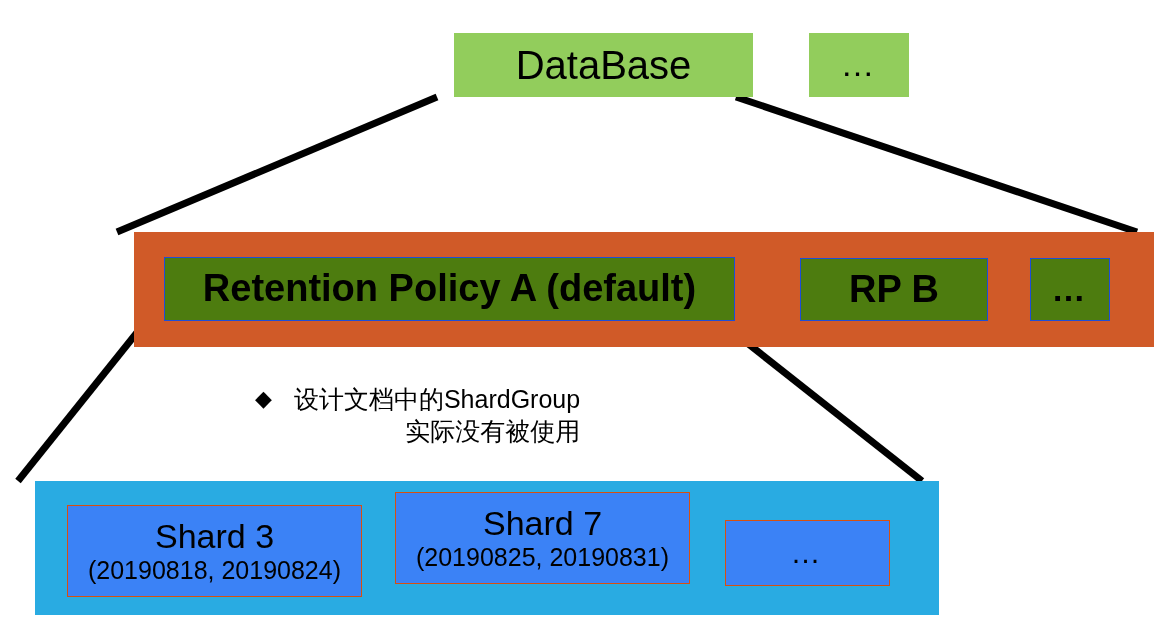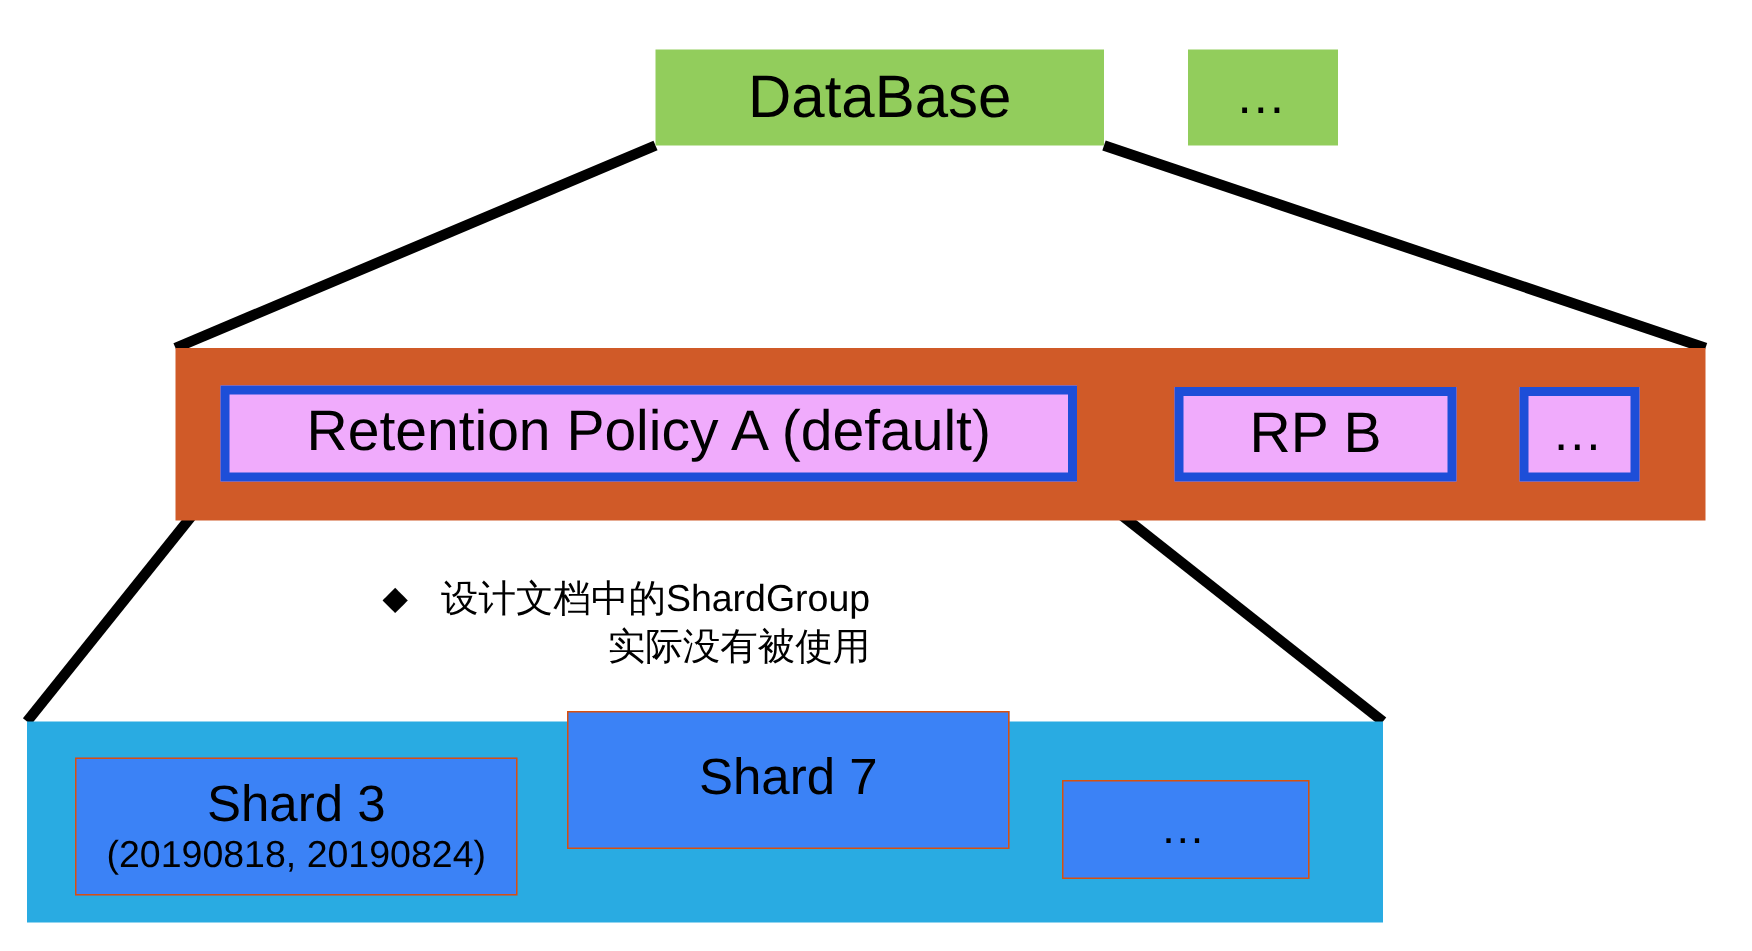--- a/index.html
+++ b/index.html
@@ -28,20 +28,21 @@
   .node {
     position: absolute;
     box-sizing: border-box;
     display: flex;
     flex-direction: column;
     align-items: center;
     justify-content: center;
     text-align: center;
     color: #000000;
     line-height: 1.05;
+    margin-left: 17px;
   }
 
   
   .db-box {
     background: #92CD5C;
   }
   #db-main {
     left: 437px; top: 33px; width: 299px; height: 64px;
     font-size: 40px;
   }
@@ -51,22 +52,23 @@
     letter-spacing: 3px;
   }
 
   
   #rp-container {
     left: 117px; top: 232px; width: 1020px; height: 115px;
     background: #D05A28;
     display: block;
   }
   .rp-box {
-    background: #f0abfc;
-    border: 6px solid #1d4ed8;
+    background: #4d7c0f;
+    border: 1px solid #1d4ed8;
+    font-weight: bold;
   }
   #rp-a {
     left: 147px; top: 257px; width: 571px; height: 64px;
     font-size: 38px;
   }
   #rp-b {
     left: 783px; top: 258px; width: 188px; height: 63px;
     font-size: 38px;
   }
   #rp-more {
@@ -104,21 +106,21 @@
     display: block;
   }
   .shard-box {
     background: #3b82f6;
     border: 1px solid #d8500f;
   }
   #shard-3 {
     left: 50px; top: 505px; width: 295px; height: 92px;
   }
   #shard-7 {
-    left: 378px; top: 474px; width: 295px; height: 92px;
+    left: 378px; top: 492px; width: 295px; height: 92px;
   }
   #shard-more {
     left: 708px; top: 520px; width: 165px; height: 66px;
     font-size: 30px;
     letter-spacing: 4px;
   }
   .shard-title {
     font-size: 34px;
     margin-bottom: 2px;
   }
@@ -158,17 +160,18 @@
 
   <div class="node" id="shard-container"></div>
 
   <div class="node shard-box" id="shard-3">
     <span class="shard-title">Shard 3</span>
     <span class="shard-range">(20190818, 20190824)</span>
   </div>
 
   <div class="node shard-box" id="shard-7">
     <span class="shard-title">Shard 7</span>
+    <span class="shard-range">(20190825, 20190831)</span>
   </div>
 
   <div class="node shard-box" id="shard-more">…</div>
 
 </div>
 
 </body></html>

